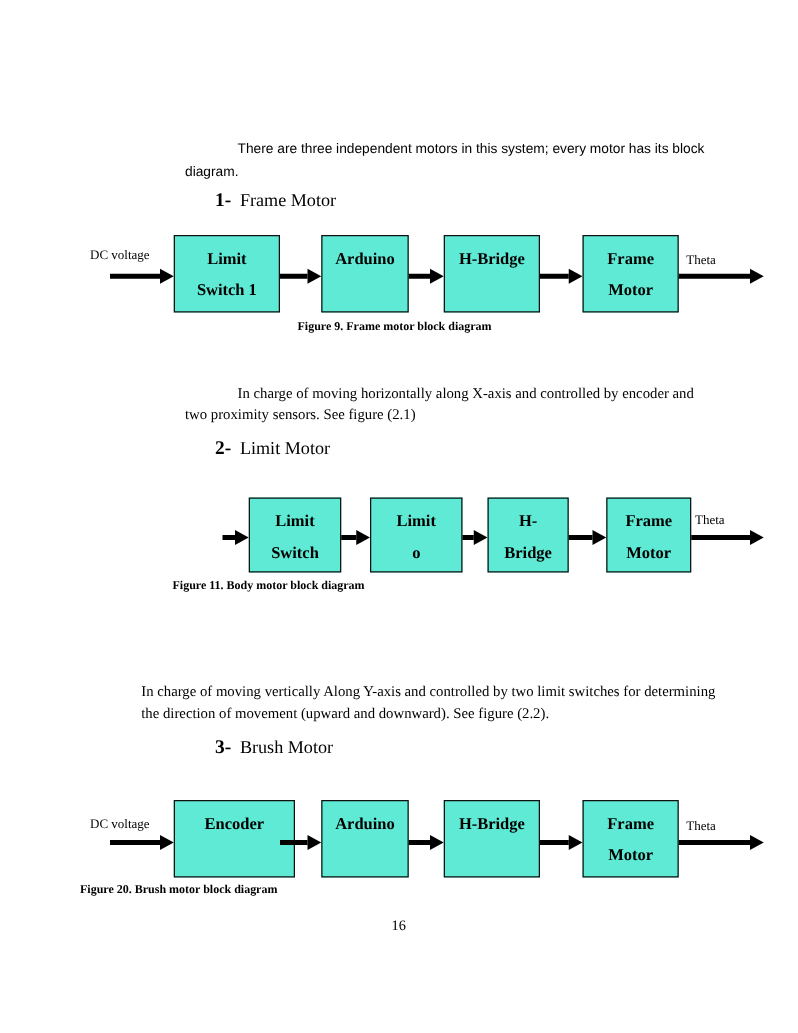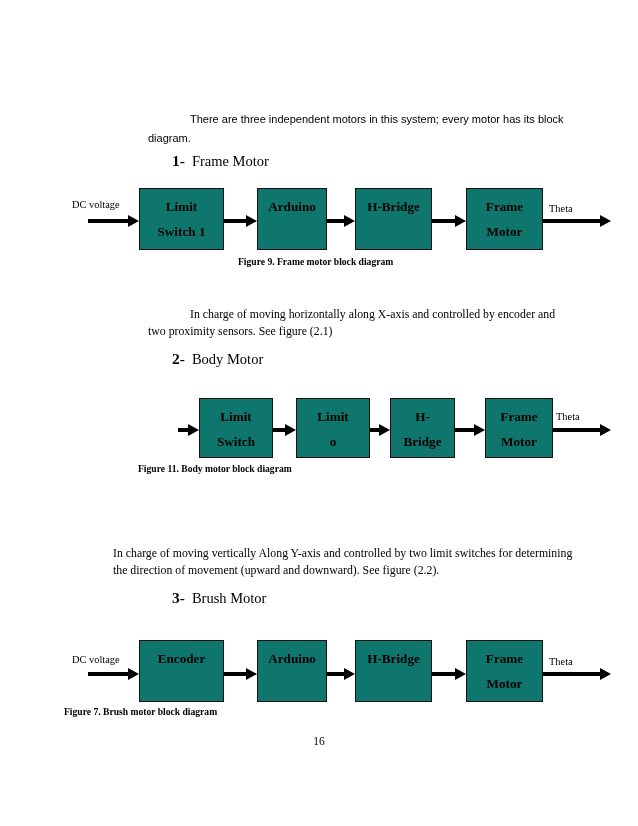--- a/index.html
+++ b/index.html
@@ -77,21 +77,21 @@
     font-family: "Liberation Serif", serif;
     font-size: 11.5px;
   }
 
   
   .diagram { position: absolute; }
   .blk {
     position: absolute;
     box-sizing: border-box;
     border: 1.6px solid #111111;
-    background: #0f766e;
+    background: #5eead4;
     font-family: "Liberation Serif", serif;
     font-weight: bold;
     font-size: 13.2px;
     line-height: 25px;
     text-align: center;
     padding-top: 5px;
     white-space: pre-line;
   }
   .blk.two-line { line-height: 25px; }
 
@@ -171,21 +171,21 @@
       <div class="shaft" style="width:57px;"></div>
       <div class="head" style="left:57px;"></div>
     </div>
   </div>
 
   <div class="fig-caption" style="left:238px; top:256px;">Figure 9. Frame motor block diagram</div>
 
   <div class="body-para" style="left:148px; top:290px; width:424px; text-indent:42px;">In charge of moving horizontally along X-axis and controlled by encoder and two proximity sensors. See figure (2.1)</div>
 
   <div class="motor-label" style="left:172px; top:350px;">
-    <span class="num">2-</span><span>Body Motor</span>
+    <span class="num">2-</span><span>Limit Motor</span>
   </div>
 
   <div class="diagram">
     <div class="io-label" style="left:164px; top:409px;margin-left:40px;">DC</div>
     <div class="arrow" style="left:178px; top:430px; width:21px;">
       <div class="shaft" style="width:10px;"></div>
       <div class="head" style="left:10px;"></div>
     </div>
 
     <div class="blk two-line" style="left:199px; top:398px; width:74px; height:60px;">Limit
@@ -230,21 +230,21 @@
     <span class="num">3-</span><span>Brush Motor</span>
   </div>
 
   <div class="diagram">
     <div class="io-label" style="left:72px; top:654px;">DC voltage</div>
     <div class="arrow" style="left:88px; top:674px; width:51px;">
       <div class="shaft" style="width:40px;"></div>
       <div class="head" style="left:40px;"></div>
     </div>
 
-    <div class="blk" style="left:139px; top:640px; width:85px; height:62px;">Encoder</div>
+    <div class="blk" style="left:139px; top:640px; width:97px; height:62px;">Encoder</div>
 
     <div class="arrow" style="left:224px; top:674px; width:33px;">
       <div class="shaft" style="width:22px;"></div>
       <div class="head" style="left:22px;"></div>
     </div>
 
     <div class="blk" style="left:257px; top:640px; width:70px; height:62px;">Arduino</div>
 
     <div class="arrow" style="left:327px; top:674px; width:28px;">
       <div class="shaft" style="width:17px;"></div>
@@ -261,17 +261,17 @@
     <div class="blk two-line" style="left:466px; top:640px; width:77px; height:62px;">Frame
 Motor</div>
 
     <div class="io-label" style="left:549px; top:656px;">Theta</div>
     <div class="arrow" style="left:543px; top:674px; width:68px;">
       <div class="shaft" style="width:57px;"></div>
       <div class="head" style="left:57px;"></div>
     </div>
   </div>
 
-  <div class="fig-caption" style="left:64px; top:706px;">Figure 7. Brush motor block diagram</div>
+  <div class="fig-caption" style="left:64px; top:706px;">Figure 20. Brush motor block diagram</div>
 
   <div class="page-number">16</div>
 
 </div>
 
 </body></html>

